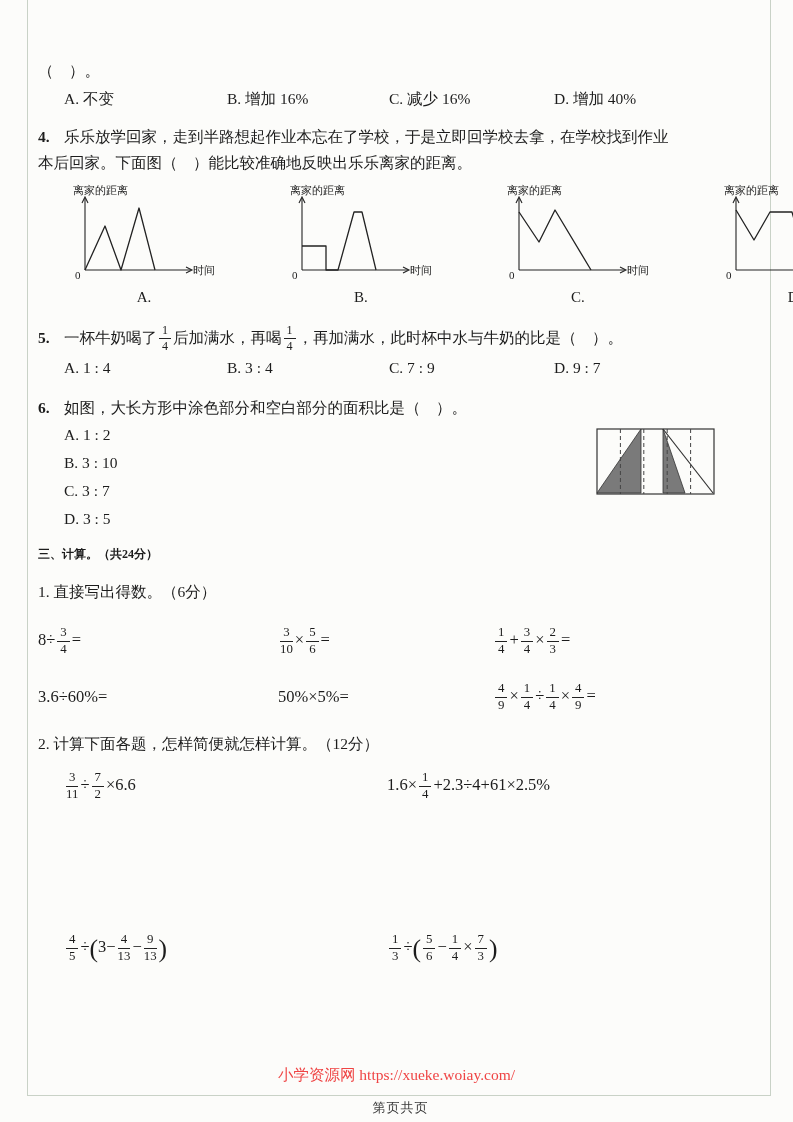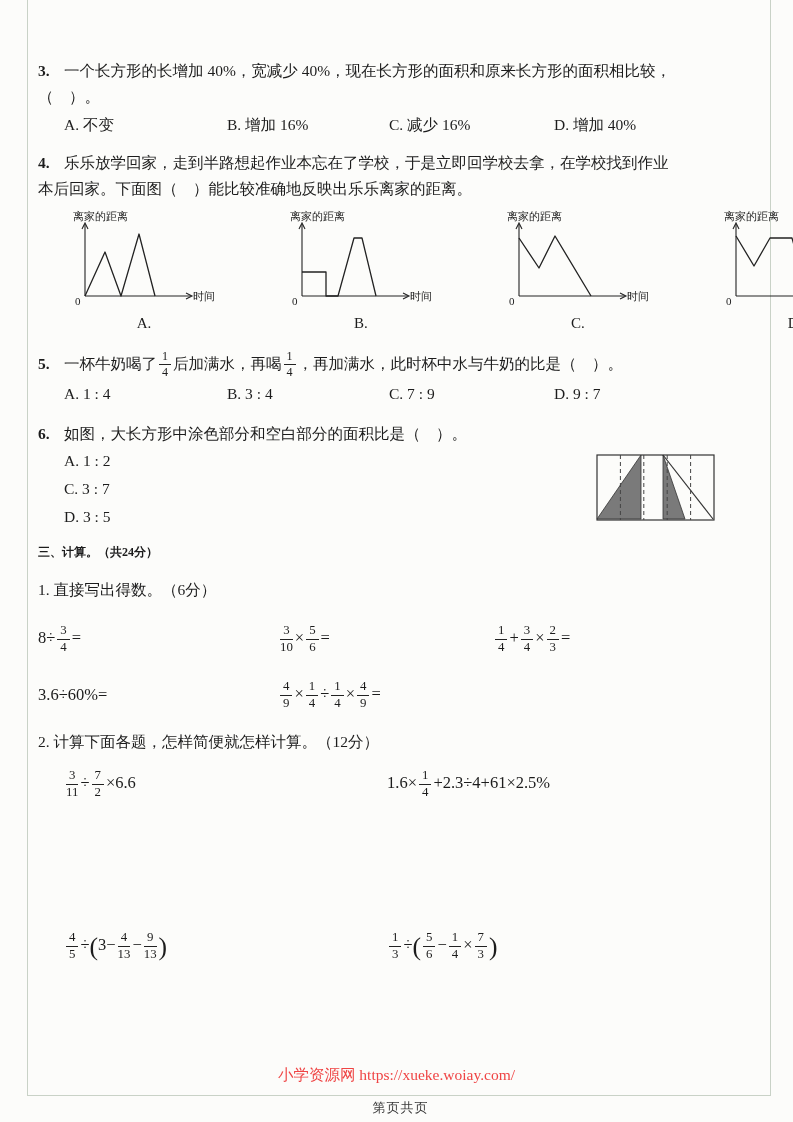--- a/index.html
+++ b/index.html
@@ -82,21 +82,20 @@
 </style>
 </head>
 <body>
 
 <div class="page">
   <div class="frame"></div>
 
   <div class="content">
 
     <div>
-      <p class="cont-line"><span class="qnum">3.</span><span>一个长方形的长增加 40%，宽减少 40%，现在长方形的面积和原来长方形的面积相比较，</span></p>
       <p class="cont-line">（　）。</p>
       <div class="opts-grid">
         <span>A. 不变</span>
         <span>B. 增加 16%</span>
         <span>C. 减少 16%</span>
         <span>D. 增加 40%</span>
       </div>
     </div>
 
     <div class="q-block">
@@ -172,20 +171,21 @@
         <span>C. 7 : 9</span>
         <span>D. 9 : 7</span>
       </div>
     </div>
 
     <div class="inline-q">
       <p class="cont-line"><span class="qnum">6.</span><span>如图，大长方形中涂色部分和空白部分的面积比是（　）。</span></p>
       <div class="q6-row">
         <div class="q6-opts">
           <div>A. 1 : 2</div>
+          <div>B. 3 : 10</div>
           <div>C. 3 : 7</div>
           <div>D. 3 : 5</div>
         </div>
         <div class="q6-fig">
           <svg width="122" height="70" viewBox="0 0 122 70">
             <rect class="figline" x="2" y="2" width="117" height="65"></rect>
             <polygon fill="#7a7a7a" stroke="#333" stroke-width="0.8" points="2,66 46,2 46,66"></polygon>
             <polygon fill="#7a7a7a" stroke="#333" stroke-width="0.8" points="68,2 90,66 68,66"></polygon>
             <polyline class="figline" points="68,2 118,66"></polyline>
             <line class="figdash" x1="25.4" y1="2" x2="25.4" y2="67"></line>
@@ -201,20 +201,21 @@
       <p class="sec-title">三、计算。（共24分）</p>
       <p class="item-line">1. 直接写出得数。（6分）</p>
 
       <div class="expr-row">
         <span>8÷<span class="frac"><span class="fn">3</span><span class="fd">4</span></span>=</span>
         <span><span class="frac"><span class="fn">3</span><span class="fd">10</span></span>×<span class="frac"><span class="fn">5</span><span class="fd">6</span></span>=</span>
         <span><span class="frac"><span class="fn">1</span><span class="fd">4</span></span>+<span class="frac"><span class="fn">3</span><span class="fd">4</span></span>×<span class="frac"><span class="fn">2</span><span class="fd">3</span></span>=</span>
       </div>
       <div class="expr-row">
         <span>3.6÷60%=</span>
+        <span>50%×5%=</span>
         <span><span class="frac"><span class="fn">4</span><span class="fd">9</span></span>×<span class="frac"><span class="fn">1</span><span class="fd">4</span></span>÷<span class="frac"><span class="fn">1</span><span class="fd">4</span></span>×<span class="frac"><span class="fn">4</span><span class="fd">9</span></span>=</span>
       </div>
 
       <p class="item-line" style="margin-top:14px;">2. 计算下面各题，怎样简便就怎样计算。（12分）</p>
 
       <div class="crow">
         <span><span class="frac"><span class="fn">3</span><span class="fd">11</span></span>÷<span class="frac"><span class="fn">7</span><span class="fd">2</span></span>×6.6</span>
         <span>1.6×<span class="frac"><span class="fn">1</span><span class="fd">4</span></span>+2.3÷4+61×2.5%</span>
       </div>
       <div class="crow gap">

